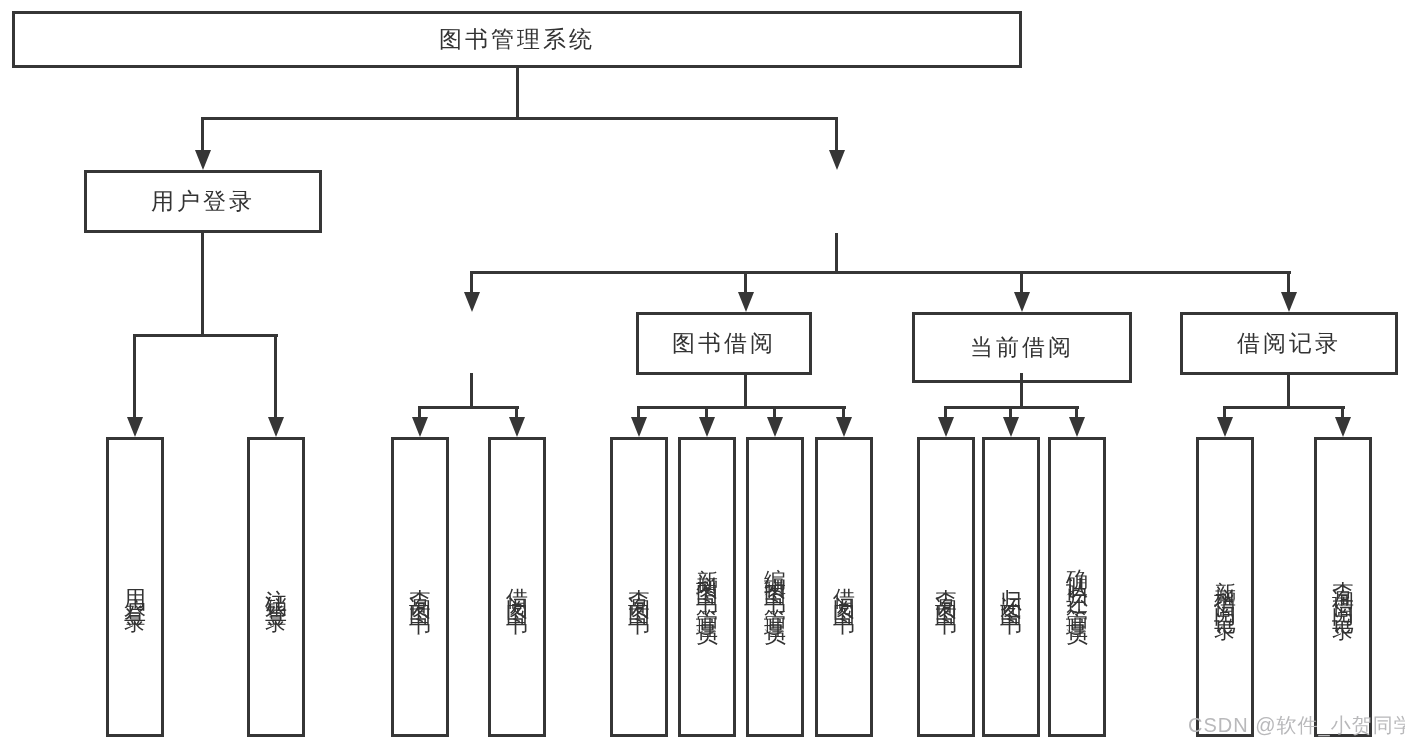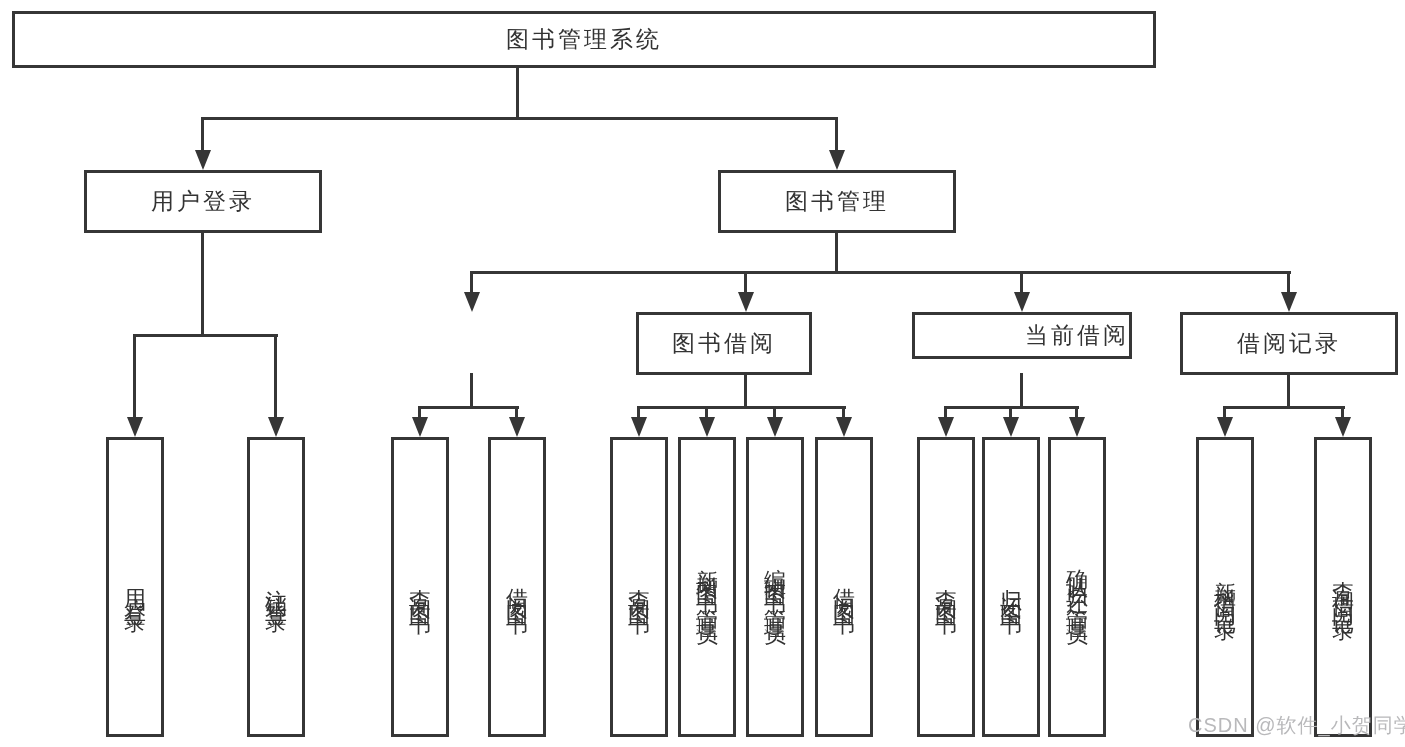--- a/index.html
+++ b/index.html
@@ -27,36 +27,33 @@
   .watermark{
     position:absolute;left:1188px;top:712px;font-size:20px;letter-spacing:1px;
     color:#b9b9bb;white-space:nowrap;
   }
 </style>
 </head>
 <body>
 
 <div class="stage">
 
-  <div class="box" style="left:12px;top:11px;width:1144px;height:57px;">
+  <div class="box" style="left:12px;top:11px;width:1010px;height:57px;">
     <span class="lbl">图书管理系统</span>
   </div>
 
   <div class="vl" style="left:516px;top:66px;height:53px;"></div>
   <div class="hl" style="left:201px;top:117px;width:637px;"></div>
   <div class="vl" style="left:201px;top:117px;height:37px;"></div>
   <div class="ar" style="left:195px;top:150px;"></div>
   <div class="vl" style="left:835px;top:117px;height:37px;"></div>
   <div class="ar" style="left:829px;top:150px;"></div>
 
   <div class="box" style="left:84px;top:170px;width:238px;height:63px;">
     <span class="lbl">用户登录</span>
-  </div>
-  <div class="box" style="left:718px;top:170px;width:238px;height:63px;">
-    <span class="lbl">图书管理</span>
   </div>
 
   <div class="vl" style="left:201px;top:233px;height:104px;"></div>
   <div class="hl" style="left:133px;top:334px;width:145px;"></div>
   <div class="vl" style="left:133px;top:334px;height:87px;"></div>
   <div class="ar" style="left:127px;top:417px;"></div>
   <div class="vl" style="left:274px;top:334px;height:87px;"></div>
   <div class="ar" style="left:268px;top:417px;"></div>
 
   <div class="vl" style="left:835px;top:233px;height:41px;"></div>
@@ -66,21 +63,21 @@
   <div class="vl" style="left:744px;top:271px;height:25px;"></div>
   <div class="ar" style="left:738px;top:292px;"></div>
   <div class="vl" style="left:1020px;top:271px;height:25px;"></div>
   <div class="ar" style="left:1014px;top:292px;"></div>
   <div class="vl" style="left:1287px;top:271px;height:25px;"></div>
   <div class="ar" style="left:1281px;top:292px;"></div>
 
   <div class="box" style="left:636px;top:312px;width:176px;height:63px;">
     <span class="lbl">图书借阅</span>
   </div>
-  <div class="box" style="left:912px;top:312px;width:220px;height:47px;justify-content:flex-end;">
+  <div class="box" style="left:912px;top:312px;width:220px;height:71px;">
     <span class="lbl">当前借阅</span>
   </div>
   <div class="box" style="left:1180px;top:312px;width:218px;height:63px;">
     <span class="lbl">借阅记录</span>
   </div>
 
   <div class="vl" style="left:470px;top:373px;height:36px;"></div>
   <div class="vl" style="left:744px;top:373px;height:36px;"></div>
   <div class="vl" style="left:1020px;top:373px;height:36px;"></div>
   <div class="vl" style="left:1287px;top:373px;height:36px;"></div>

